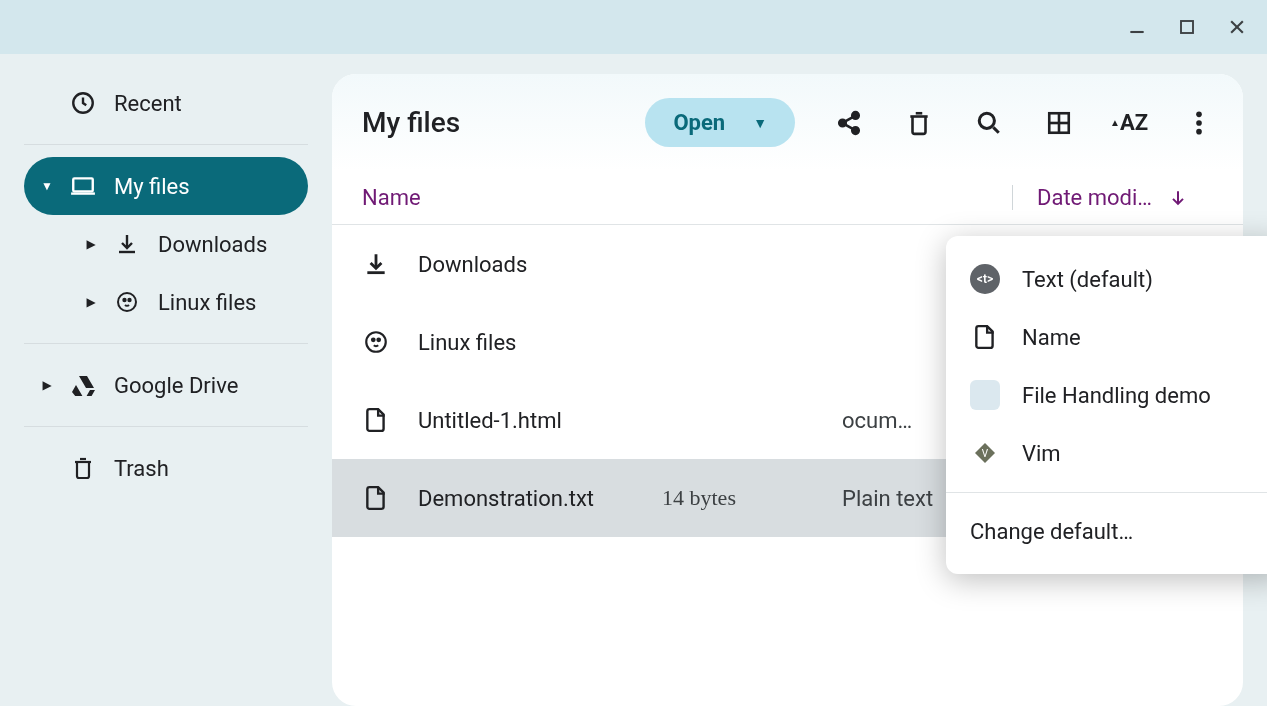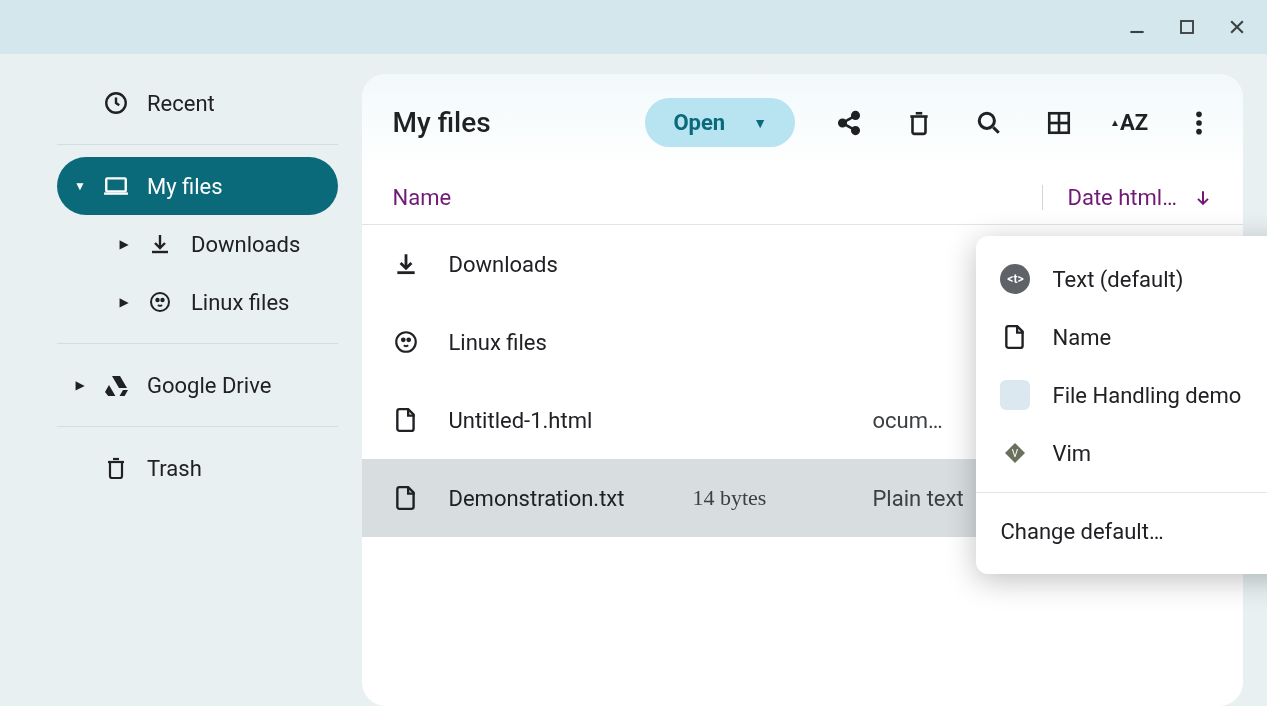--- a/index.html
+++ b/index.html
@@ -12,21 +12,20 @@
     justify-content: flex-end;
     align-items: center;
     padding-right: 20px;
     gap: 30px;
   }
   .titlebar .win-ctrl { width: 20px; height: 20px; display:flex; align-items:center; justify-content:center; color:#3c4043; }
 
   .app {
     display: flex;
     height: calc(706px - 54px);
-    margin-left: 33px;
   }
 
   
   .sidebar {
     width: 332px;
     padding: 20px 24px 0 24px;
   }
   .side-row {
     display: flex;
     align-items: center;
@@ -288,21 +287,21 @@
               </svg>
           </div>
         </div>
       </div>
 
       <div class="col-header">
         <div class="col-name">Name</div>
         <div class="col-size"></div>
         <div class="col-type"></div>
         <div class="col-date">
-          <span>Date html…</span>
+          <span>Date modi…</span>
           <span>
             <svg width="20" height="20" viewBox="0 0 24 24" fill="none" stroke="currentColor" stroke-width="2.4">
                 <path d="M12 4v14"></path>
                 <path d="M6 13l6 6 6-6"></path>
               </svg>
           </span>
         </div>
       </div>
 
       <div class="file-row">

